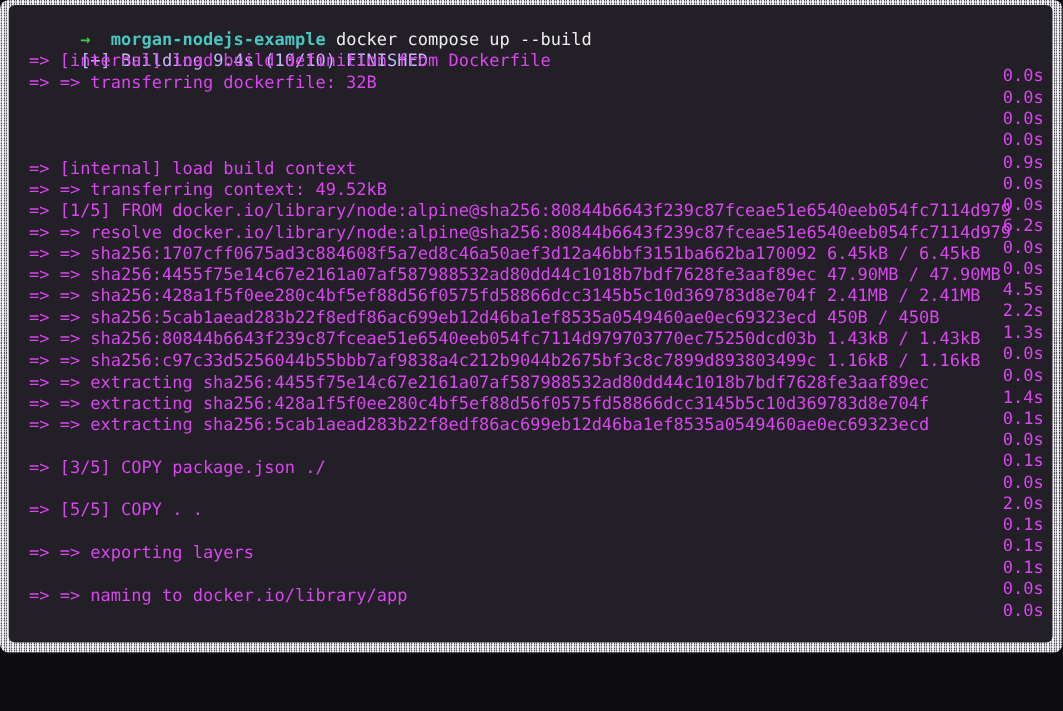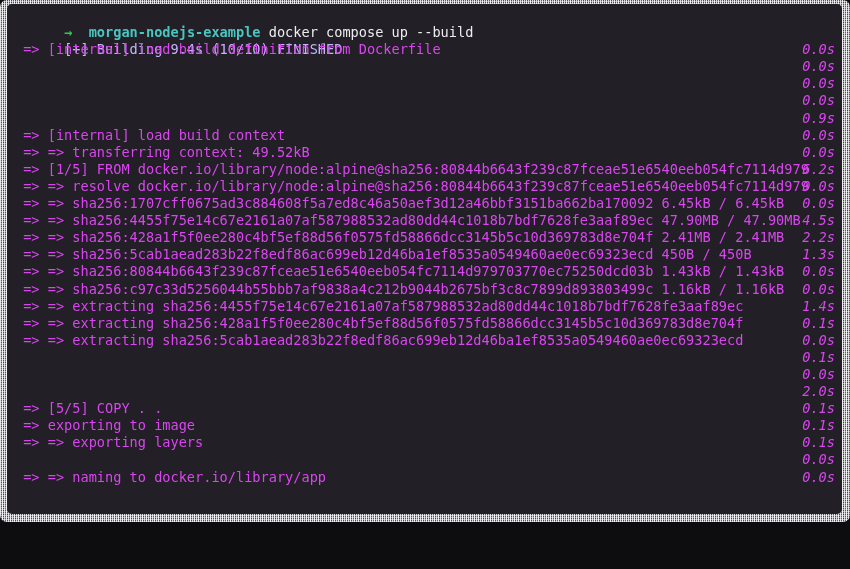--- a/index.html
+++ b/index.html
@@ -67,23 +67,22 @@
     font-size: 13.6px;
     white-space: pre;
     letter-spacing: 0px;
     padding-left: 8px;
     box-sizing: border-box;
   }
   .row .txt { display: inline; }
   .row .time {
     position: absolute;
     right: 7px;
-    top: 0;
+    top: 12px;
     line-height: 17.1px;
-    font-style: italic;
   }
 
   
   .c-white   { color: #e7e7ea; }
   .c-bright  { color: #c4b5fd; }
   .c-blue    { color: #d946ef; }
   .c-grey    { color: #8a8a93; }
 
   .prompt-arrow { color: #35c94a; font-weight: bold; }
   .prompt-dir   { color: #49c6c0; font-weight: bold; }
@@ -100,42 +99,42 @@
     <div class="row">
       <span class="prompt-arrow">→</span><span class="c-white">  </span><span class="prompt-dir">morgan-nodejs-example</span><span class="c-white"> </span><span class="prompt-cmd">docker compose up --build</span>
     </div>
 
     <div class="row">
       <span class="txt c-bright">[+] Building 9.4s (10/10) FINISHED</span>
     </div>
 
     <div id="build-lines">
         <div class="row"><span class="txt c-blue"> =&gt; [internal] load build definition from Dockerfile</span><span class="time c-blue">0.0s</span></div>
-        <div class="row"><span class="time c-blue">0.0s</span></div>
+        <div class="row"><span class="txt c-blue"> =&gt; =&gt; transferring dockerfile: 32B</span><span class="time c-blue">0.0s</span></div>
         <div class="row"><span class="time c-blue">0.0s</span></div>
         <div class="row"><span class="time c-blue">0.0s</span></div>
         <div class="row"><span class="time c-blue">0.9s</span></div>
         <div class="row"><span class="txt c-blue"> =&gt; [internal] load build context</span><span class="time c-blue">0.0s</span></div>
         <div class="row"><span class="txt c-blue"> =&gt; =&gt; transferring context: 49.52kB</span><span class="time c-blue">0.0s</span></div>
         <div class="row"><span class="txt c-blue"> =&gt; [1/5] FROM docker.io/library/node:alpine@sha256:80844b6643f239c87fceae51e6540eeb054fc7114d979</span><span class="time c-blue">6.2s</span></div>
         <div class="row"><span class="txt c-blue"> =&gt; =&gt; resolve docker.io/library/node:alpine@sha256:80844b6643f239c87fceae51e6540eeb054fc7114d979</span><span class="time c-blue">0.0s</span></div>
         <div class="row"><span class="txt c-blue"> =&gt; =&gt; sha256:1707cff0675ad3c884608f5a7ed8c46a50aef3d12a46bbf3151ba662ba170092 6.45kB / 6.45kB</span><span class="time c-blue">0.0s</span></div>
         <div class="row"><span class="txt c-blue"> =&gt; =&gt; sha256:4455f75e14c67e2161a07af587988532ad80dd44c1018b7bdf7628fe3aaf89ec 47.90MB / 47.90MB</span><span class="time c-blue">4.5s</span></div>
         <div class="row"><span class="txt c-blue"> =&gt; =&gt; sha256:428a1f5f0ee280c4bf5ef88d56f0575fd58866dcc3145b5c10d369783d8e704f 2.41MB / 2.41MB</span><span class="time c-blue">2.2s</span></div>
         <div class="row"><span class="txt c-blue"> =&gt; =&gt; sha256:5cab1aead283b22f8edf86ac699eb12d46ba1ef8535a0549460ae0ec69323ecd 450B / 450B</span><span class="time c-blue">1.3s</span></div>
         <div class="row"><span class="txt c-blue"> =&gt; =&gt; sha256:80844b6643f239c87fceae51e6540eeb054fc7114d979703770ec75250dcd03b 1.43kB / 1.43kB</span><span class="time c-blue">0.0s</span></div>
         <div class="row"><span class="txt c-blue"> =&gt; =&gt; sha256:c97c33d5256044b55bbb7af9838a4c212b9044b2675bf3c8c7899d893803499c 1.16kB / 1.16kB</span><span class="time c-blue">0.0s</span></div>
         <div class="row"><span class="txt c-blue"> =&gt; =&gt; extracting sha256:4455f75e14c67e2161a07af587988532ad80dd44c1018b7bdf7628fe3aaf89ec</span><span class="time c-blue">1.4s</span></div>
         <div class="row"><span class="txt c-blue"> =&gt; =&gt; extracting sha256:428a1f5f0ee280c4bf5ef88d56f0575fd58866dcc3145b5c10d369783d8e704f</span><span class="time c-blue">0.1s</span></div>
         <div class="row"><span class="txt c-blue"> =&gt; =&gt; extracting sha256:5cab1aead283b22f8edf86ac699eb12d46ba1ef8535a0549460ae0ec69323ecd</span><span class="time c-blue">0.0s</span></div>
         <div class="row"><span class="time c-blue">0.1s</span></div>
-        <div class="row"><span class="time c-blue">0.0s</span></div>
+        <div class="row"><span class="txt c-blue"> =&gt; [3/5] COPY package.json ./</span><span class="time c-blue">0.0s</span></div>
         <div class="row"><span class="time c-blue">2.0s</span></div>
         <div class="row"><span class="txt c-blue"> =&gt; [5/5] COPY . .</span><span class="time c-blue">0.1s</span></div>
-        <div class="row"><span class="txt c-blue"> =&gt; exporting to image</span><span class="time c-blue">0.1s</span></div>
+        <div class="row"><span class="time c-blue">0.1s</span></div>
         <div class="row"><span class="txt c-blue"> =&gt; =&gt; exporting layers</span><span class="time c-blue">0.1s</span></div>
         <div class="row"><span class="time c-blue">0.0s</span></div>
         <div class="row"><span class="txt c-blue"> =&gt; =&gt; naming to docker.io/library/app</span><span class="time c-blue">0.0s</span></div>
       </div>
 
     <div class="blank"></div>
 
     <div class="row">
       <span class="txt c-white">Use 'docker scan' to run Snyk tests against images to find vulnerabilities and learn how to fix them</span>
     </div>

